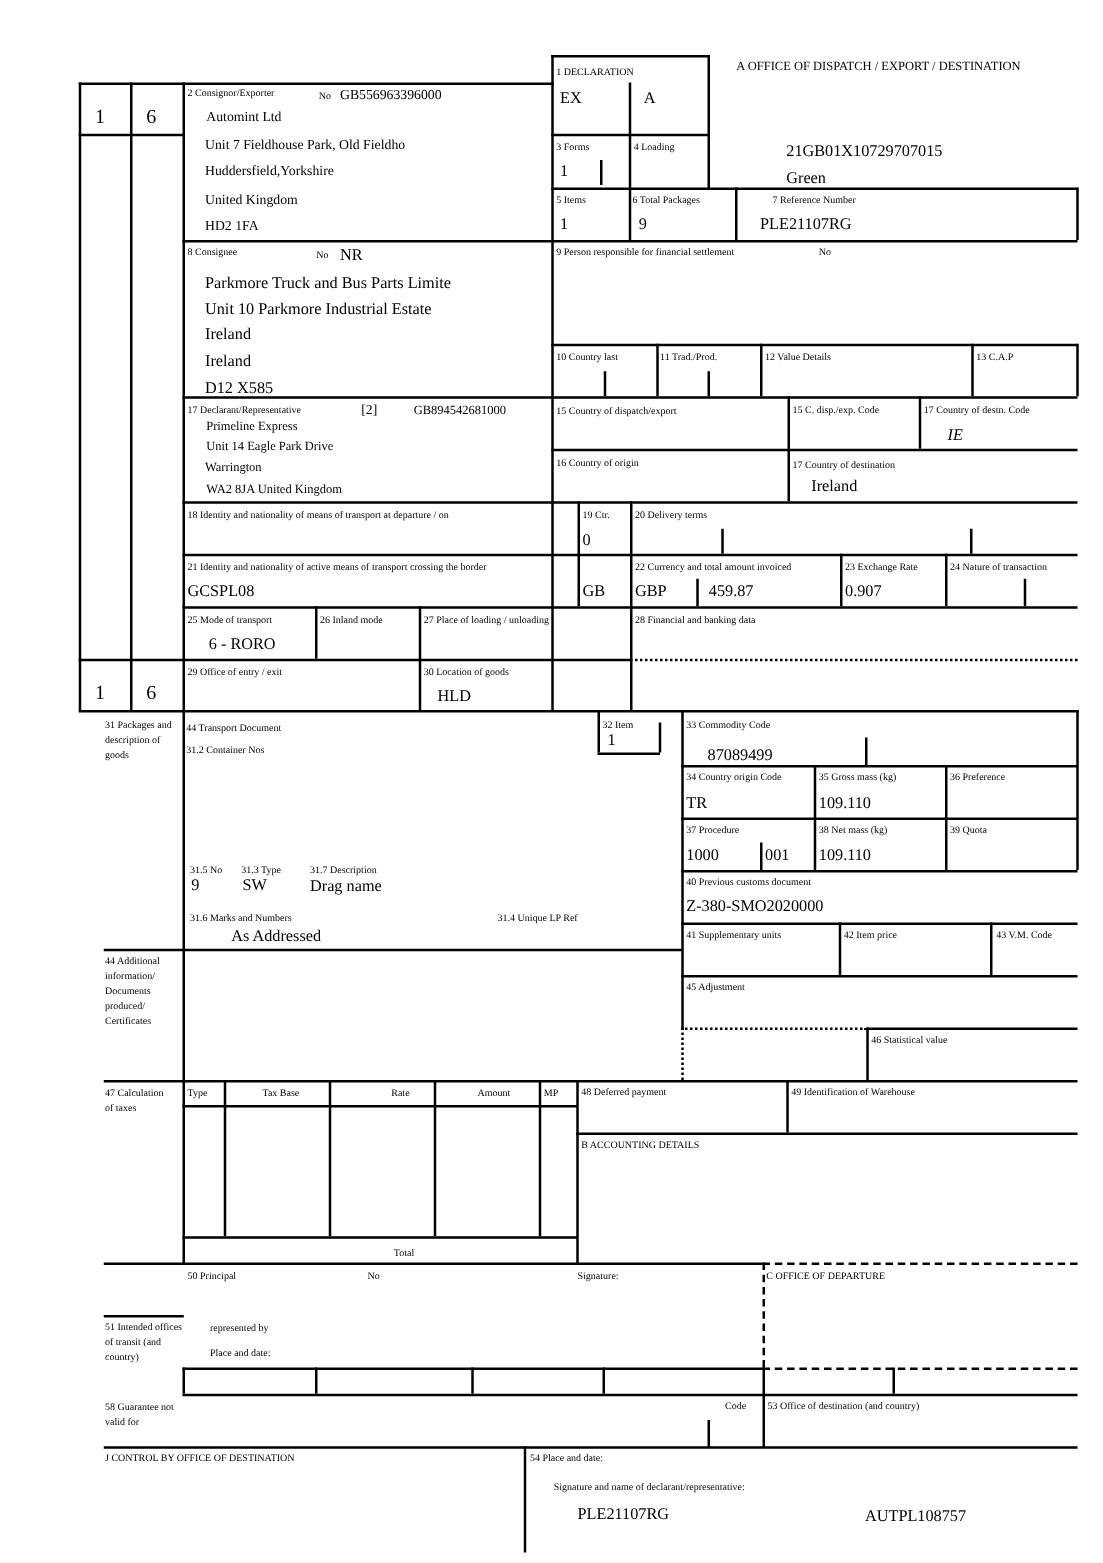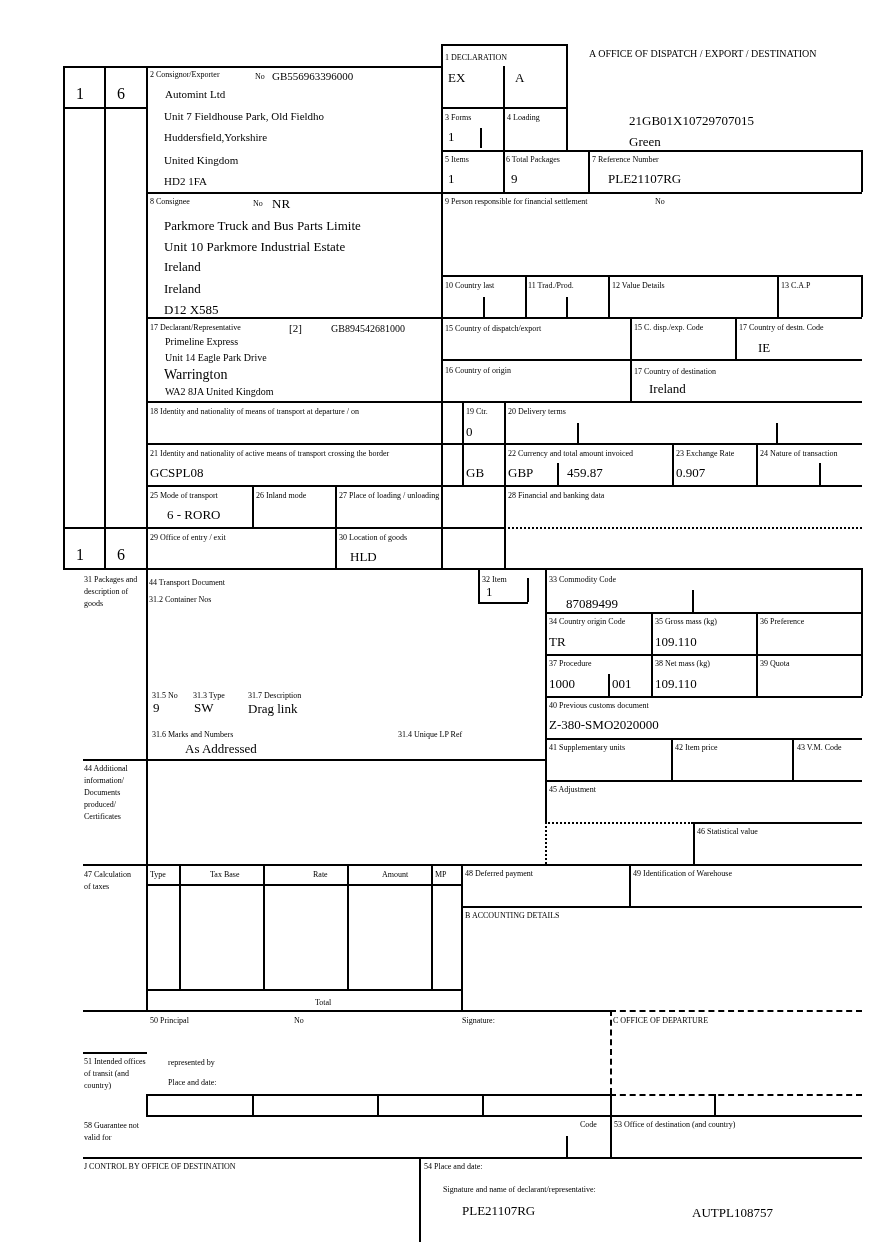--- a/index.html
+++ b/index.html
@@ -148,21 +148,21 @@
 <span class="sm" style="left:164px;top:175px;">HD2 1FA</span>
 
 <span class="lbl" style="left:445px;top:113px;">3 Forms</span>
 <span class="val" style="left:448px;top:129px;">1</span>
 <span class="lbl" style="left:507px;top:113px;">4 Loading</span>
 
 <span class="lbl" style="left:445px;top:155px;">5 Items</span>
 <span class="val" style="left:448px;top:171px;">1</span>
 <span class="lbl" style="left:506px;top:155px;">6 Total Packages</span>
 <span class="val" style="left:511px;top:171px;">9</span>
-<span class="lbl" style="left:592px;top:155px;">7 Reference Number</span>
+<span class="lbl" style="left:618px;top:155px;">7 Reference Number</span>
 <span class="val" style="left:608px;top:171px;">PLE21107RG</span>
 
 <span class="lbl" style="left:150px;top:197px;">8 Consignee</span>
 <span class="lbl" style="left:253px;top:199px;">No</span>
 <span class="val" style="left:272px;top:196px;">NR</span>
 <span class="val" style="left:164px;top:218px;">Parkmore Truck and Bus Parts Limite</span>
 <span class="val" style="left:164px;top:239px;">Unit 10 Parkmore Industrial Estate</span>
 <span class="val" style="left:164px;top:259px;">Ireland</span>
 <span class="val" style="left:164px;top:281px;">Ireland</span>
 <span class="val" style="left:164px;top:302px;">D12 X585</span>
@@ -172,27 +172,27 @@
 <span class="lbl" style="left:445px;top:281px;">10 Country last</span>
 <span class="lbl" style="left:528px;top:281px;">11 Trad./Prod.</span>
 <span class="lbl" style="left:612px;top:281px;">12 Value Details</span>
 <span class="lbl" style="left:781px;top:281px;">13 C.A.P</span>
 
 <span class="lbl" style="left:150px;top:323px;">17 Declarant/Representative</span>
 <span class="sm" style="left:289px;top:322px;">[2]</span>
 <span class="sm" style="left:331px;top:322px;font-size:10px;">GB894542681000</span>
 <span class="sm" style="left:165px;top:335px;font-size:10px;">Primeline Express</span>
 <span class="sm" style="left:165px;top:351px;font-size:10px;">Unit 14 Eagle Park Drive</span>
-<span class="sm" style="left:164px;top:368px;font-size:14px;">Warrington</span>
+<span class="sm" style="left:164px;top:368px;font-size:10px;">Warrington</span>
 <span class="sm" style="left:165px;top:385px;font-size:10px;">WA2 8JA United Kingdom</span>
 
 <span class="lbl" style="left:445px;top:324px;">15 Country of dispatch/export</span>
 <span class="lbl" style="left:634px;top:323px;">15 C. disp./exp. Code</span>
 <span class="lbl" style="left:739px;top:323px;">17 Country of destn. Code</span>
-<span class="val" style="left:758px;top:340px;">IE</span>
+<span class="val" style="left:758px;top:340px;font-style:italic;">IE</span>
 <span class="lbl" style="left:445px;top:366px;">16 Country of origin</span>
 <span class="lbl" style="left:634px;top:367px;">17 Country of destination</span>
 <span class="val" style="left:649px;top:381px;">Ireland</span>
 
 <span class="lbl" style="left:150px;top:407px;">18 Identity and nationality of means of transport at departure / on</span>
 <span class="lbl" style="left:466px;top:407px;">19 Ctr.</span>
 <span class="val" style="left:466px;top:424px;">0</span>
 <span class="lbl" style="left:508px;top:407px;">20 Delivery terms</span>
 
 <span class="lbl" style="left:150px;top:449px;">21 Identity and nationality of active means of transport crossing the border</span>
@@ -216,21 +216,21 @@
 <span class="val" style="left:350px;top:549px;">HLD</span>
 
 <span class="ml" style="left:84px;top:574px;">31 Packages and description of goods</span>
 <span class="lbl" style="left:149px;top:578px;">44 Transport Document</span>
 <span class="lbl" style="left:149px;top:595px;">31.2 Container Nos</span>
 <span class="lbl" style="left:152px;top:691px;">31.5 No</span>
 <span class="val" style="left:153px;top:700px;">9</span>
 <span class="lbl" style="left:193px;top:691px;">31.3 Type</span>
 <span class="val" style="left:194px;top:700px;">SW</span>
 <span class="lbl" style="left:248px;top:691px;">31.7 Description</span>
-<span class="val" style="left:248px;top:701px;">Drag link</span>
+<span class="val" style="left:248px;top:701px;">Drag name</span>
 <span class="lbl" style="left:152px;top:730px;">31.6 Marks and Numbers</span>
 <span class="val" style="left:153px;top:741px;margin-left:32px;">As Addressed</span>
 <span class="lbl" style="left:398px;top:730px;">31.4 Unique LP Ref</span>
 
 <span class="lbl" style="left:482px;top:575px;">32 Item</span>
 <span class="val" style="left:486px;top:584px;">1</span>
 
 <span class="lbl" style="left:549px;top:575px;">33 Commodity Code</span>
 <span class="val" style="left:566px;top:596px;">87089499</span>
 <span class="lbl" style="left:549px;top:617px;">34 Country origin Code</span>

